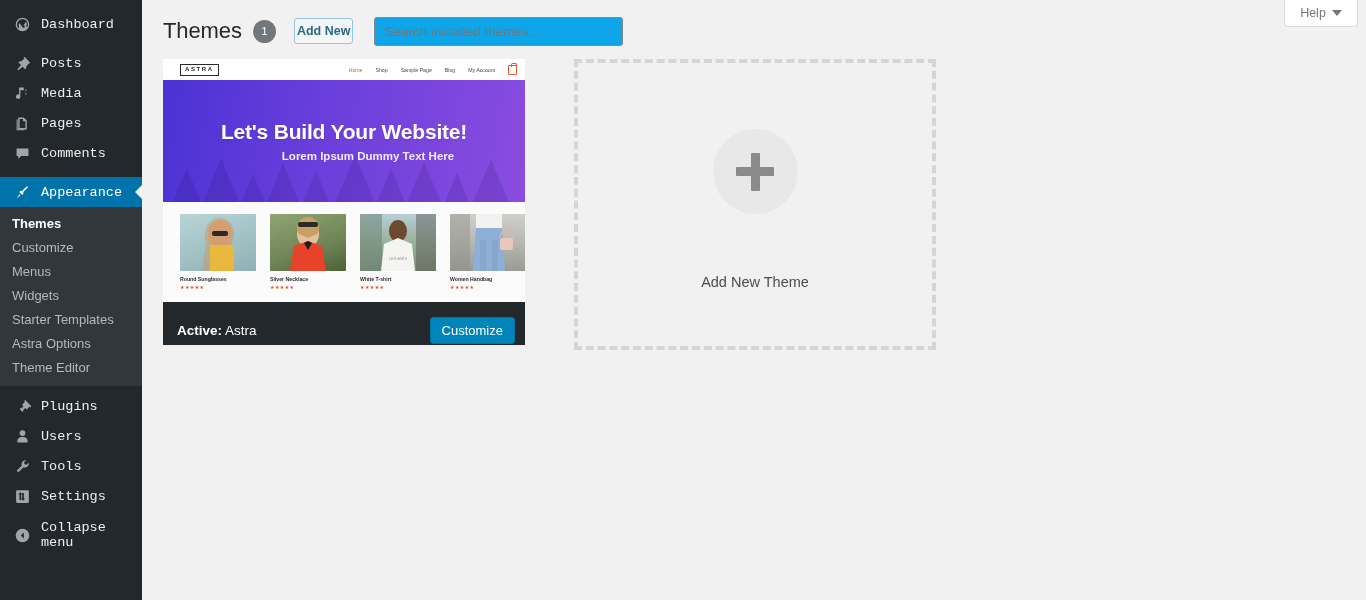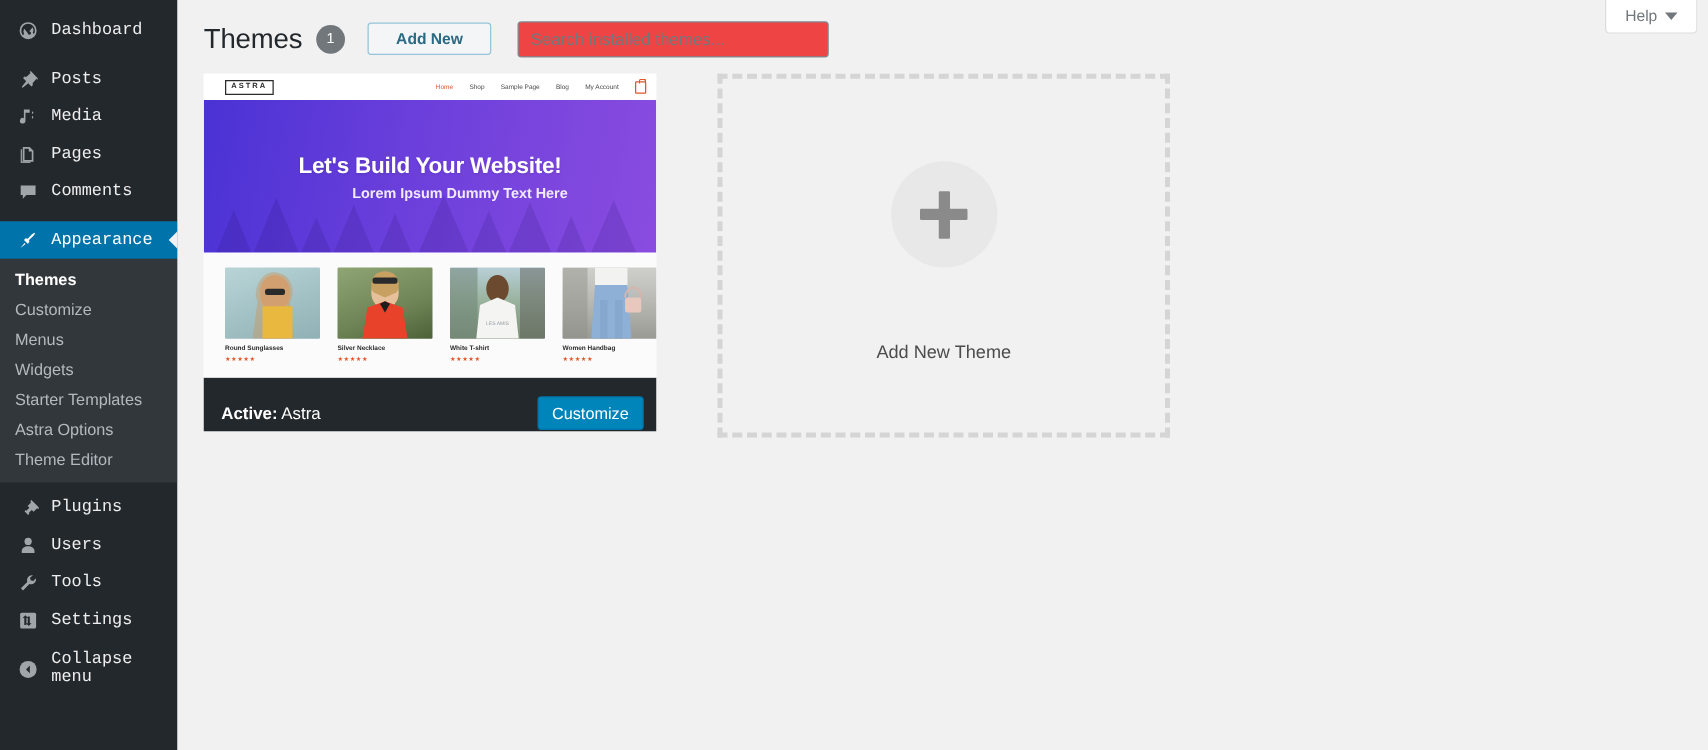--- a/index.html
+++ b/index.html
@@ -115,37 +115,37 @@
     width: 23px; height: 23px;
     border-radius: 50%;
     background: #72777c;
     color: #fff;
     font-size: 11.5px;
     display: flex; align-items: center; justify-content: center;
   }
   #add-new-btn {
     margin-left: 18px;
     height: 26px;
-    padding: 0 22px;
+    padding: 0 2px;
     background: #f3f5f6;
     border: 1px solid #96c4d9;
     border-radius: 3px;
     color: #2b6a84;
     font-size: 12.5px;
     font-weight: bold;
     font-family: "Liberation Sans", sans-serif;
     display: flex; align-items: center;
     cursor: pointer;
   }
   #search-input {
     margin-left: 21px;
     width: 249px; height: 29px;
     border: 1px solid #7e8993;
     border-radius: 3px;
-    background: #ef4444;
+    background: #0ea5e9;
     padding: 0 9px;
     font-size: 13.5px;
     color: #32373c;
     font-family: "Liberation Sans", sans-serif;
   }
   #search-input::placeholder { color: #72777c; }
 
   
   #themes-grid {
     display: flex;
@@ -216,21 +216,21 @@
     align-items: center; justify-content: center;
     overflow: hidden;
   }
   .pv-hero .trees {
     position: absolute; left: 0; bottom: 0;
     width: 100%; height: 62px;
     opacity: .13;
   }
   .pv-h1 {
     color: #fff;
-    font-size: 18px;
+    font-size: 21px;
     font-weight: bold;
     letter-spacing: -0.2px;
     z-index: 2;
     text-shadow: 0 1px 2px rgba(0,0,0,.12);
   }
   .pv-h2 {
     color: #f2eaff;
     font-size: 11.5px;
     font-weight: bold;
     margin-top: 6px;

